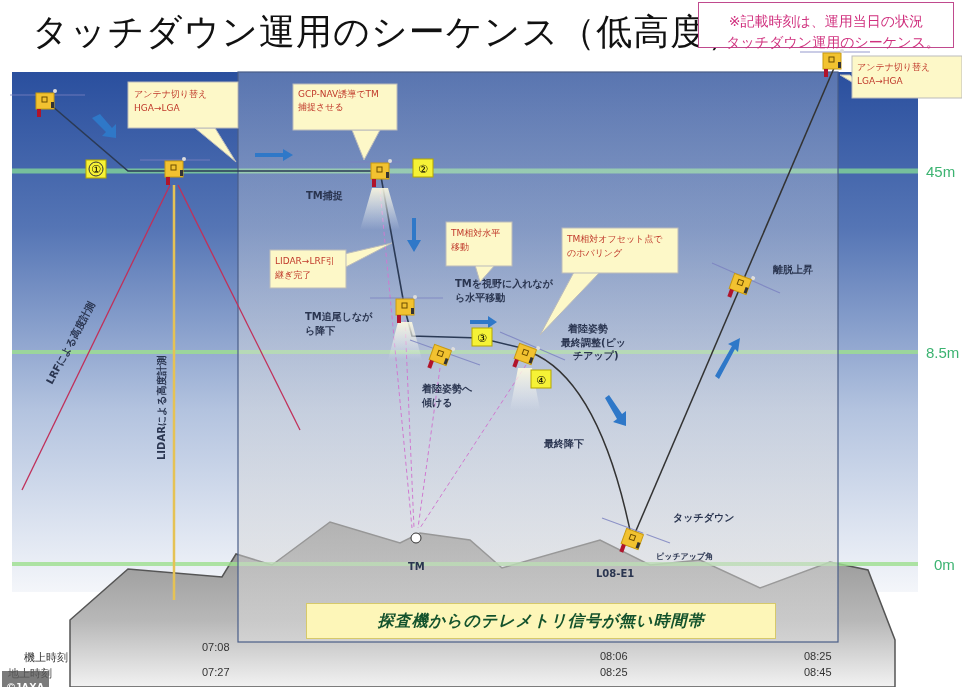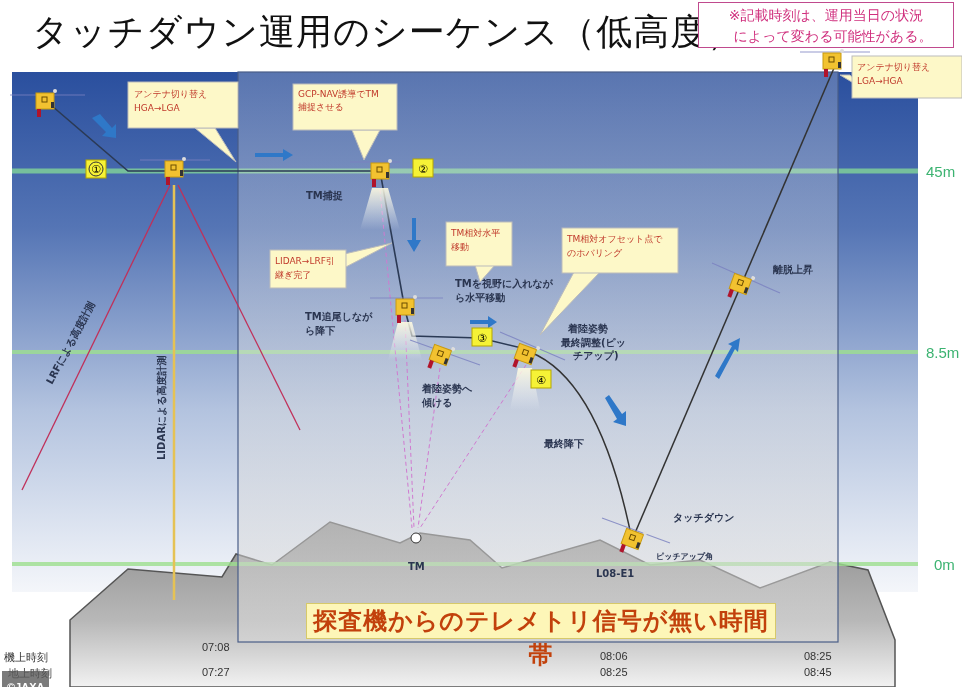--- a/index.html
+++ b/index.html
@@ -1,37 +1,37 @@
 <!DOCTYPE html>
 <html><head>
 <meta charset="utf-8">
 <style>
   html,body{margin:0;padding:0;background:#fff;}
   body{width:962px;height:687px;position:relative;overflow:hidden;font-family:"DejaVu Sans",sans-serif;}
   .title{position:absolute;left:32px;top:8px;font-size:36px;color:#111;letter-spacing:1px;white-space:nowrap;}
-  .note{position:absolute;left:698px;top:2px;width:256px;height:46px;border:1.5px solid #c04a8e;background:#fff;color:#d0307e;font-size:14px;line-height:21px;text-align:center;box-sizing:border-box;padding-top:2px;}
+  .note{position:absolute;left:698px;top:2px;width:256px;height:46px;border:1.5px solid #c04a8e;background:#fff;color:#d0307e;font-size:14px;line-height:21px;text-align:center;box-sizing:border-box;padding-top:8px;}
   .note-line{display:block;}
   .note-line.l2{padding-left:14px;}
   #diagram{position:absolute;left:0;top:0;}
   .callout-text{font-size:9px;fill:#c0392b;font-family:"DejaVu Sans",sans-serif;}
   .label{font-size:10px;fill:#2a3550;font-family:"DejaVu Sans",sans-serif;font-weight:bold;}
   .alt{font-size:15px;fill:#3cb371;font-family:"Liberation Sans",sans-serif;}
   .time{position:absolute;font-size:11px;color:#333;font-family:"Liberation Sans",sans-serif;white-space:nowrap;}
-  .banner{position:absolute;left:306px;top:603px;width:468px;height:34px;background:#fdf6b8;border:1px solid #d6c96a;color:#c2410c;font-size:24px;font-weight:bold;text-align:center;line-height:34px;letter-spacing:1px;}
+  .banner{position:absolute;left:306px;top:603px;width:468px;height:34px;background:#fdf6b8;border:1px solid #d6c96a;color:#14532d;font-size:16px;font-weight:bold;text-align:center;line-height:34px;letter-spacing:1px;font-style:italic;}
   .credit{position:absolute;left:2px;top:671px;background:rgba(90,90,90,0.8);color:#fff;font-size:11px;font-weight:bold;padding:10px 5px;font-family:"Liberation Sans",sans-serif;}
   .step{font-size:11px;font-family:"DejaVu Sans",sans-serif;}
 </style>
 </head>
 <body>
 
 <div class="title">タッチダウン運用のシーケンス（低高度）</div>
 
 <div class="note">
   <span class="note-line">※記載時刻は、運用当日の状況</span>
-  <span class="note-line l2">によって変わる可能性がある。</span>
+  <span class="note-line l2">タッチダウン運用のシーケンス。</span>
 </div>
 
 <svg id="diagram" width="962" height="687" viewBox="0 0 962 687">
   <defs>
     <linearGradient id="sky" x1="0" y1="0" x2="0" y2="1">
       <stop offset="0" stop-color="#2a4f9e"></stop>
       <stop offset="0.3" stop-color="#5575b5"></stop>
       <stop offset="0.65" stop-color="#b3c3df"></stop>
       <stop offset="1" stop-color="#f4f6fa"></stop>
     </linearGradient>
@@ -193,21 +193,21 @@
   <text x="0" y="0" class="label" transform="translate(52 385) rotate(-62)">LRFによる高度計測</text>
   <text x="0" y="0" class="label" transform="translate(165 460) rotate(-90)">LIDARによる高度計測</text>
 
   <text x="926" y="177" class="alt">45m</text>
   <text x="926" y="358" class="alt">8.5m</text>
   <text x="934" y="570" class="alt">0m</text>
 </svg>
 
 <div class="banner">探査機からのテレメトリ信号が無い時間帯</div>
 
-<div class="time" style="left:4px;top:650px;">機上時刻</div>
+<div class="time" style="left:24px;top:650px;">機上時刻</div>
 <div class="time" style="left:8px;top:666px;font-family:Liberation Mono, monospace;">地上時刻</div>
 <div class="time" style="left:202px;top:641px;">07:08</div>
 <div class="time" style="left:202px;top:666px;">07:27</div>
 <div class="time" style="left:600px;top:650px;text-align:right;">08:06</div>
 <div class="time" style="left:600px;top:666px;">08:25</div>
 <div class="time" style="left:804px;top:650px;">08:25</div>
 <div class="time" style="left:804px;top:666px;">08:45</div>
 
 <div class="credit">©JAXA</div>
 

